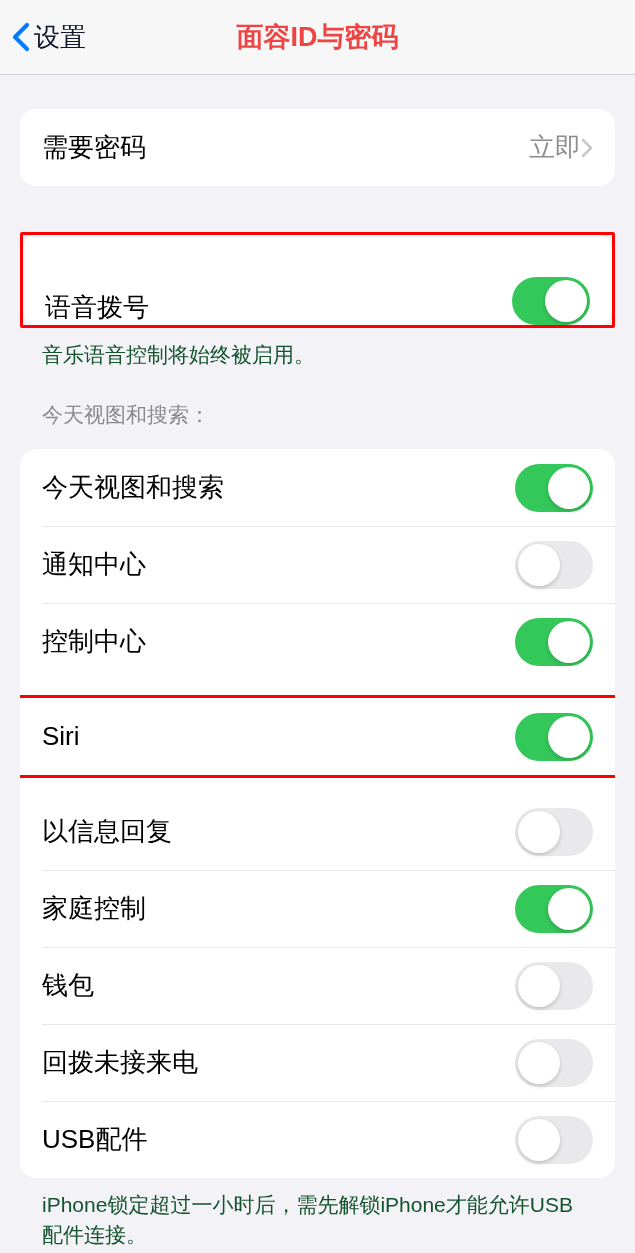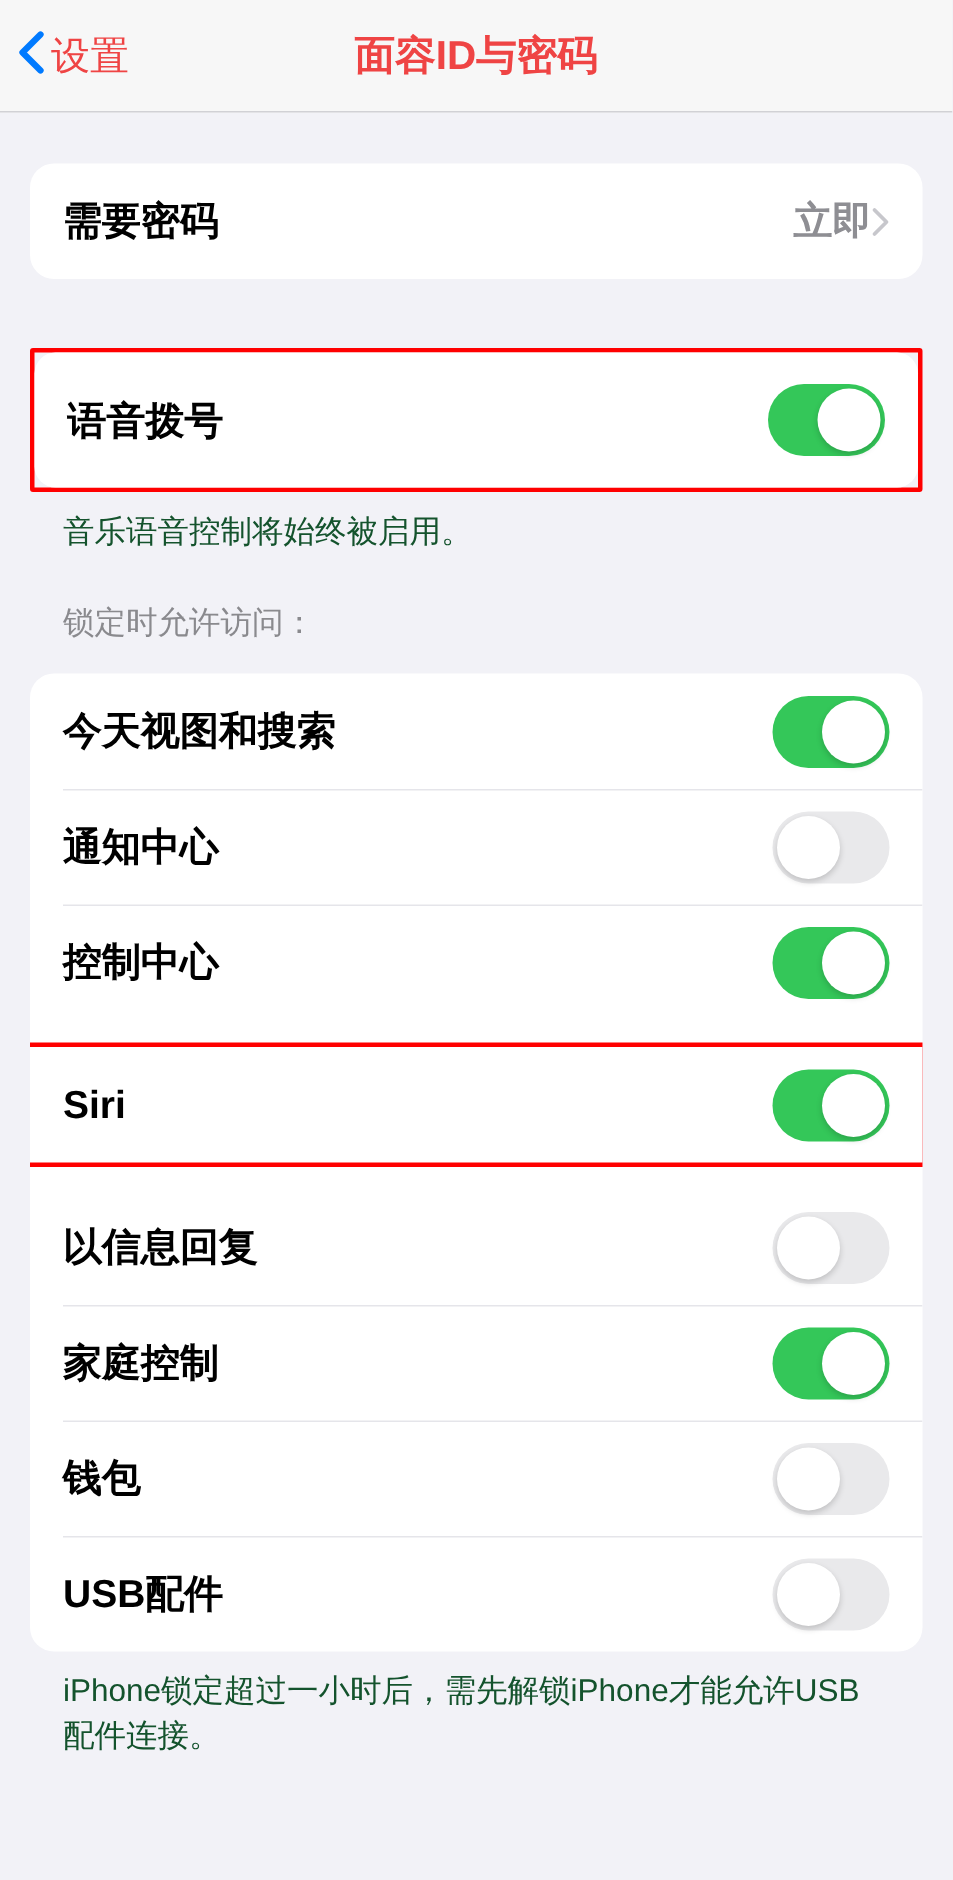--- a/index.html
+++ b/index.html
@@ -14,21 +14,22 @@
       height: 75px;
       background: #f7f7f7;
       border-bottom: 1px solid #d1d1d5;
       display: flex;
       align-items: center;
       position: relative;
       padding: 0 8px;
     }
     .back-btn {
       display: flex;
-      color: #ef4444;
+      align-items: center;
+      color: #0f172a;
       font-size: 26px;
       gap: 4px;
       padding-left: 4px;
     }
     .back-chevron {
       width: 18px;
       height: 30px;
     }
     .navbar-title {
       position: absolute;
@@ -38,21 +39,20 @@
       font-weight: 600;
       color: #ef4444;
     }
     .content {
       padding: 0 20px;
     }
     .group {
       background: #fff;
       border-radius: 16px;
       overflow: hidden;
-      font-weight: bold;
     }
     .group-top { margin-top: 34px; }
     .group-lock { margin-top: 12px; }
     .row {
       display: flex;
       align-items: center;
       justify-content: space-between;
       padding: 0 22px;
       height: 77px;
       position: relative;
@@ -145,29 +145,29 @@
         <span>立即</span>
         <svg class="chevron-right" viewBox="0 0 12 20" fill="none" stroke="#c7c7cc" stroke-width="2.5" stroke-linecap="round" stroke-linejoin="round">
           <polyline points="2,2 10,10 2,18"></polyline>
         </svg>
       </span>
     </div>
   </div>
 
   <div class="voice-wrapper highlight-box">
     <div class="group" style="border-radius:14px;">
-      <div class="row" style="height:90px;">
+      <div class="row" style="height:90px;align-items:flex-end;">
         <span class="row-label">语音拨号</span>
         <div class="toggle on"></div>
       </div>
     </div>
   </div>
   <div class="footer-text">音乐语音控制将始终被启用。</div>
 
-  <div class="header-text">锁定时允许访问：</div>
+  <div class="header-text">今天视图和搜索：</div>
 
   <div class="group group-lock" id="lock-access-group">
       <div class="row">
         <span class="row-label">今天视图和搜索</span>
         <div class="toggle on"></div>
       </div>
       <div class="row">
         <span class="row-label">通知中心</span>
         <div class="toggle off"></div>
       </div>
@@ -187,20 +187,24 @@
       </div>
       <div class="row">
         <span class="row-label">家庭控制</span>
         <div class="toggle on"></div>
       </div>
       <div class="row">
         <span class="row-label">钱包</span>
         <div class="toggle off"></div>
       </div>
       <div class="row">
+        <span class="row-label">回拨未接来电</span>
+        <div class="toggle off"></div>
+      </div>
+      <div class="row">
         <span class="row-label">USB配件</span>
         <div class="toggle off"></div>
       </div>
     </div>
 
   <div class="footer-text">iPhone锁定超过一小时后，需先解锁iPhone才能允许USB配件连接。</div>
 
 </div>
 
 </body></html>

